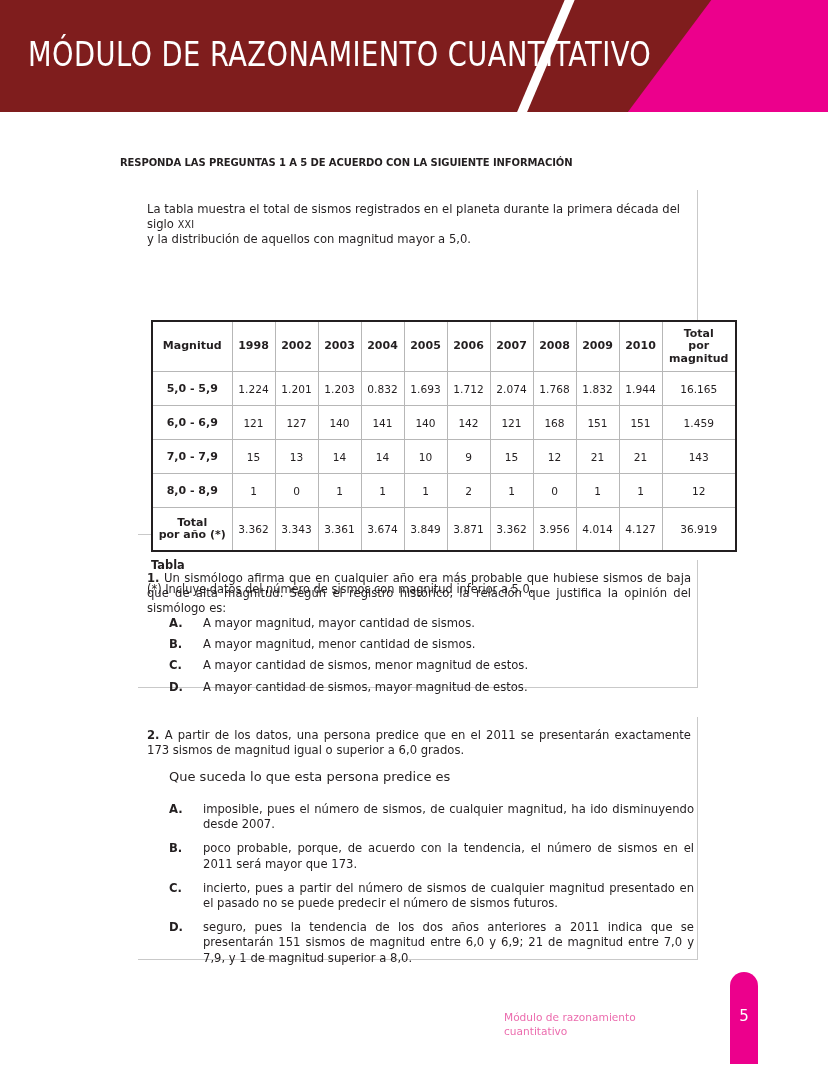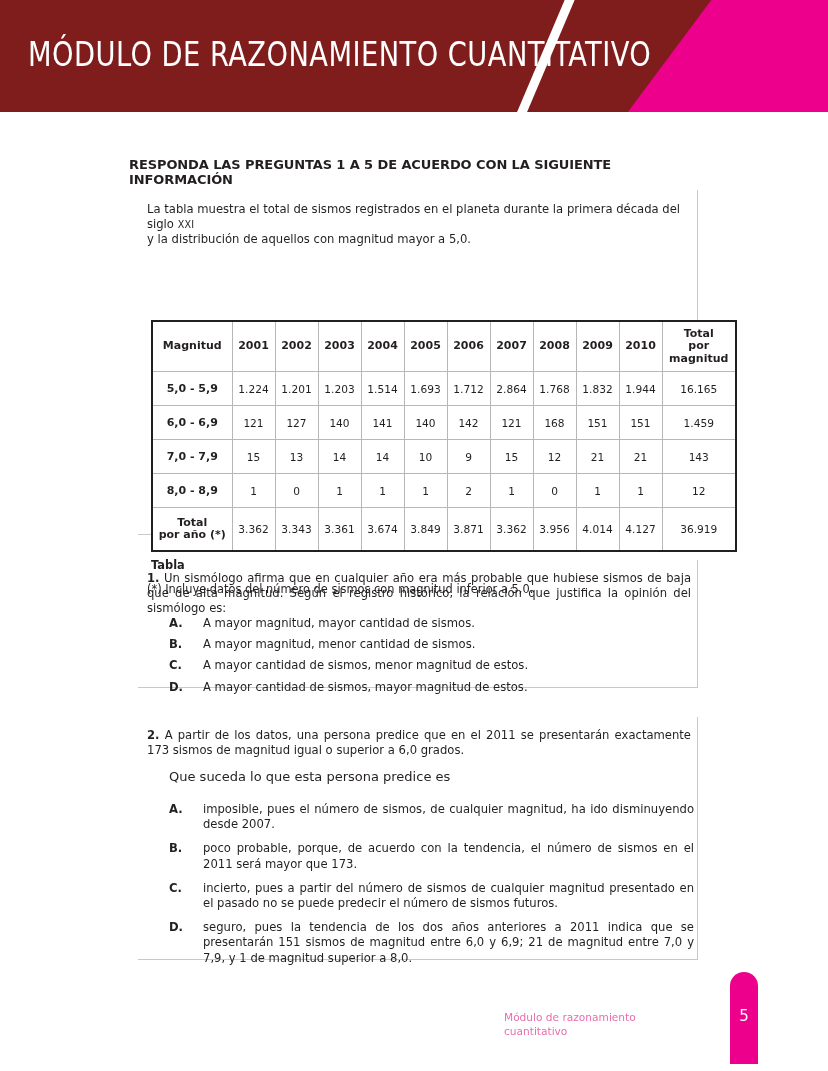--- a/index.html
+++ b/index.html
@@ -63,25 +63,25 @@
   
   .page {
     position: absolute;
     top: 112px;
     left: 0;
     width: 828px;
   }
 
   .instruction {
     position: absolute;
-    left: 129px;
+    left: 120px;
     top: 45px;
     width: 570px;
     font-family: "DejaVu Sans", sans-serif;
-    font-size: 13px;
+    font-size: 10px;
     font-weight: bold;
     color: #231f20;
     letter-spacing: -0.1px;
   }
 
   
   .block {
     position: absolute;
     box-sizing: border-box;
     border-right: 1px solid #c9c9c9;
@@ -296,21 +296,21 @@
           <col class="c-year">
           <col class="c-year">
           <col class="c-year">
           <col class="c-year">
           <col class="c-year">
           <col class="c-total">
       </colgroup>
       <thead>
         <tr>
           <th>Magnitud</th>
-          <th>2001</th>
+          <th>1998</th>
           <th>2002</th>
           <th>2003</th>
           <th>2004</th>
           <th>2005</th>
           <th>2006</th>
           <th>2007</th>
           <th>2008</th>
           <th>2009</th>
           <th>2010</th>
           <th>
@@ -319,24 +319,24 @@
             <span>magnitud</span>
           </th>
         </tr>
       </thead>
       <tbody>
         <tr>
           <td class="rowhead">5,0 - 5,9</td>
           <td>1.224</td>
           <td>1.201</td>
           <td>1.203</td>
-          <td>1.514</td>
+          <td>0.832</td>
           <td>1.693</td>
           <td>1.712</td>
-          <td>2.864</td>
+          <td>2.074</td>
           <td>1.768</td>
           <td>1.832</td>
           <td>1.944</td>
           <td>16.165</td>
         </tr>
         <tr>
           <td class="rowhead">6,0 - 6,9</td>
           <td>121</td>
           <td>127</td>
           <td>140</td>

